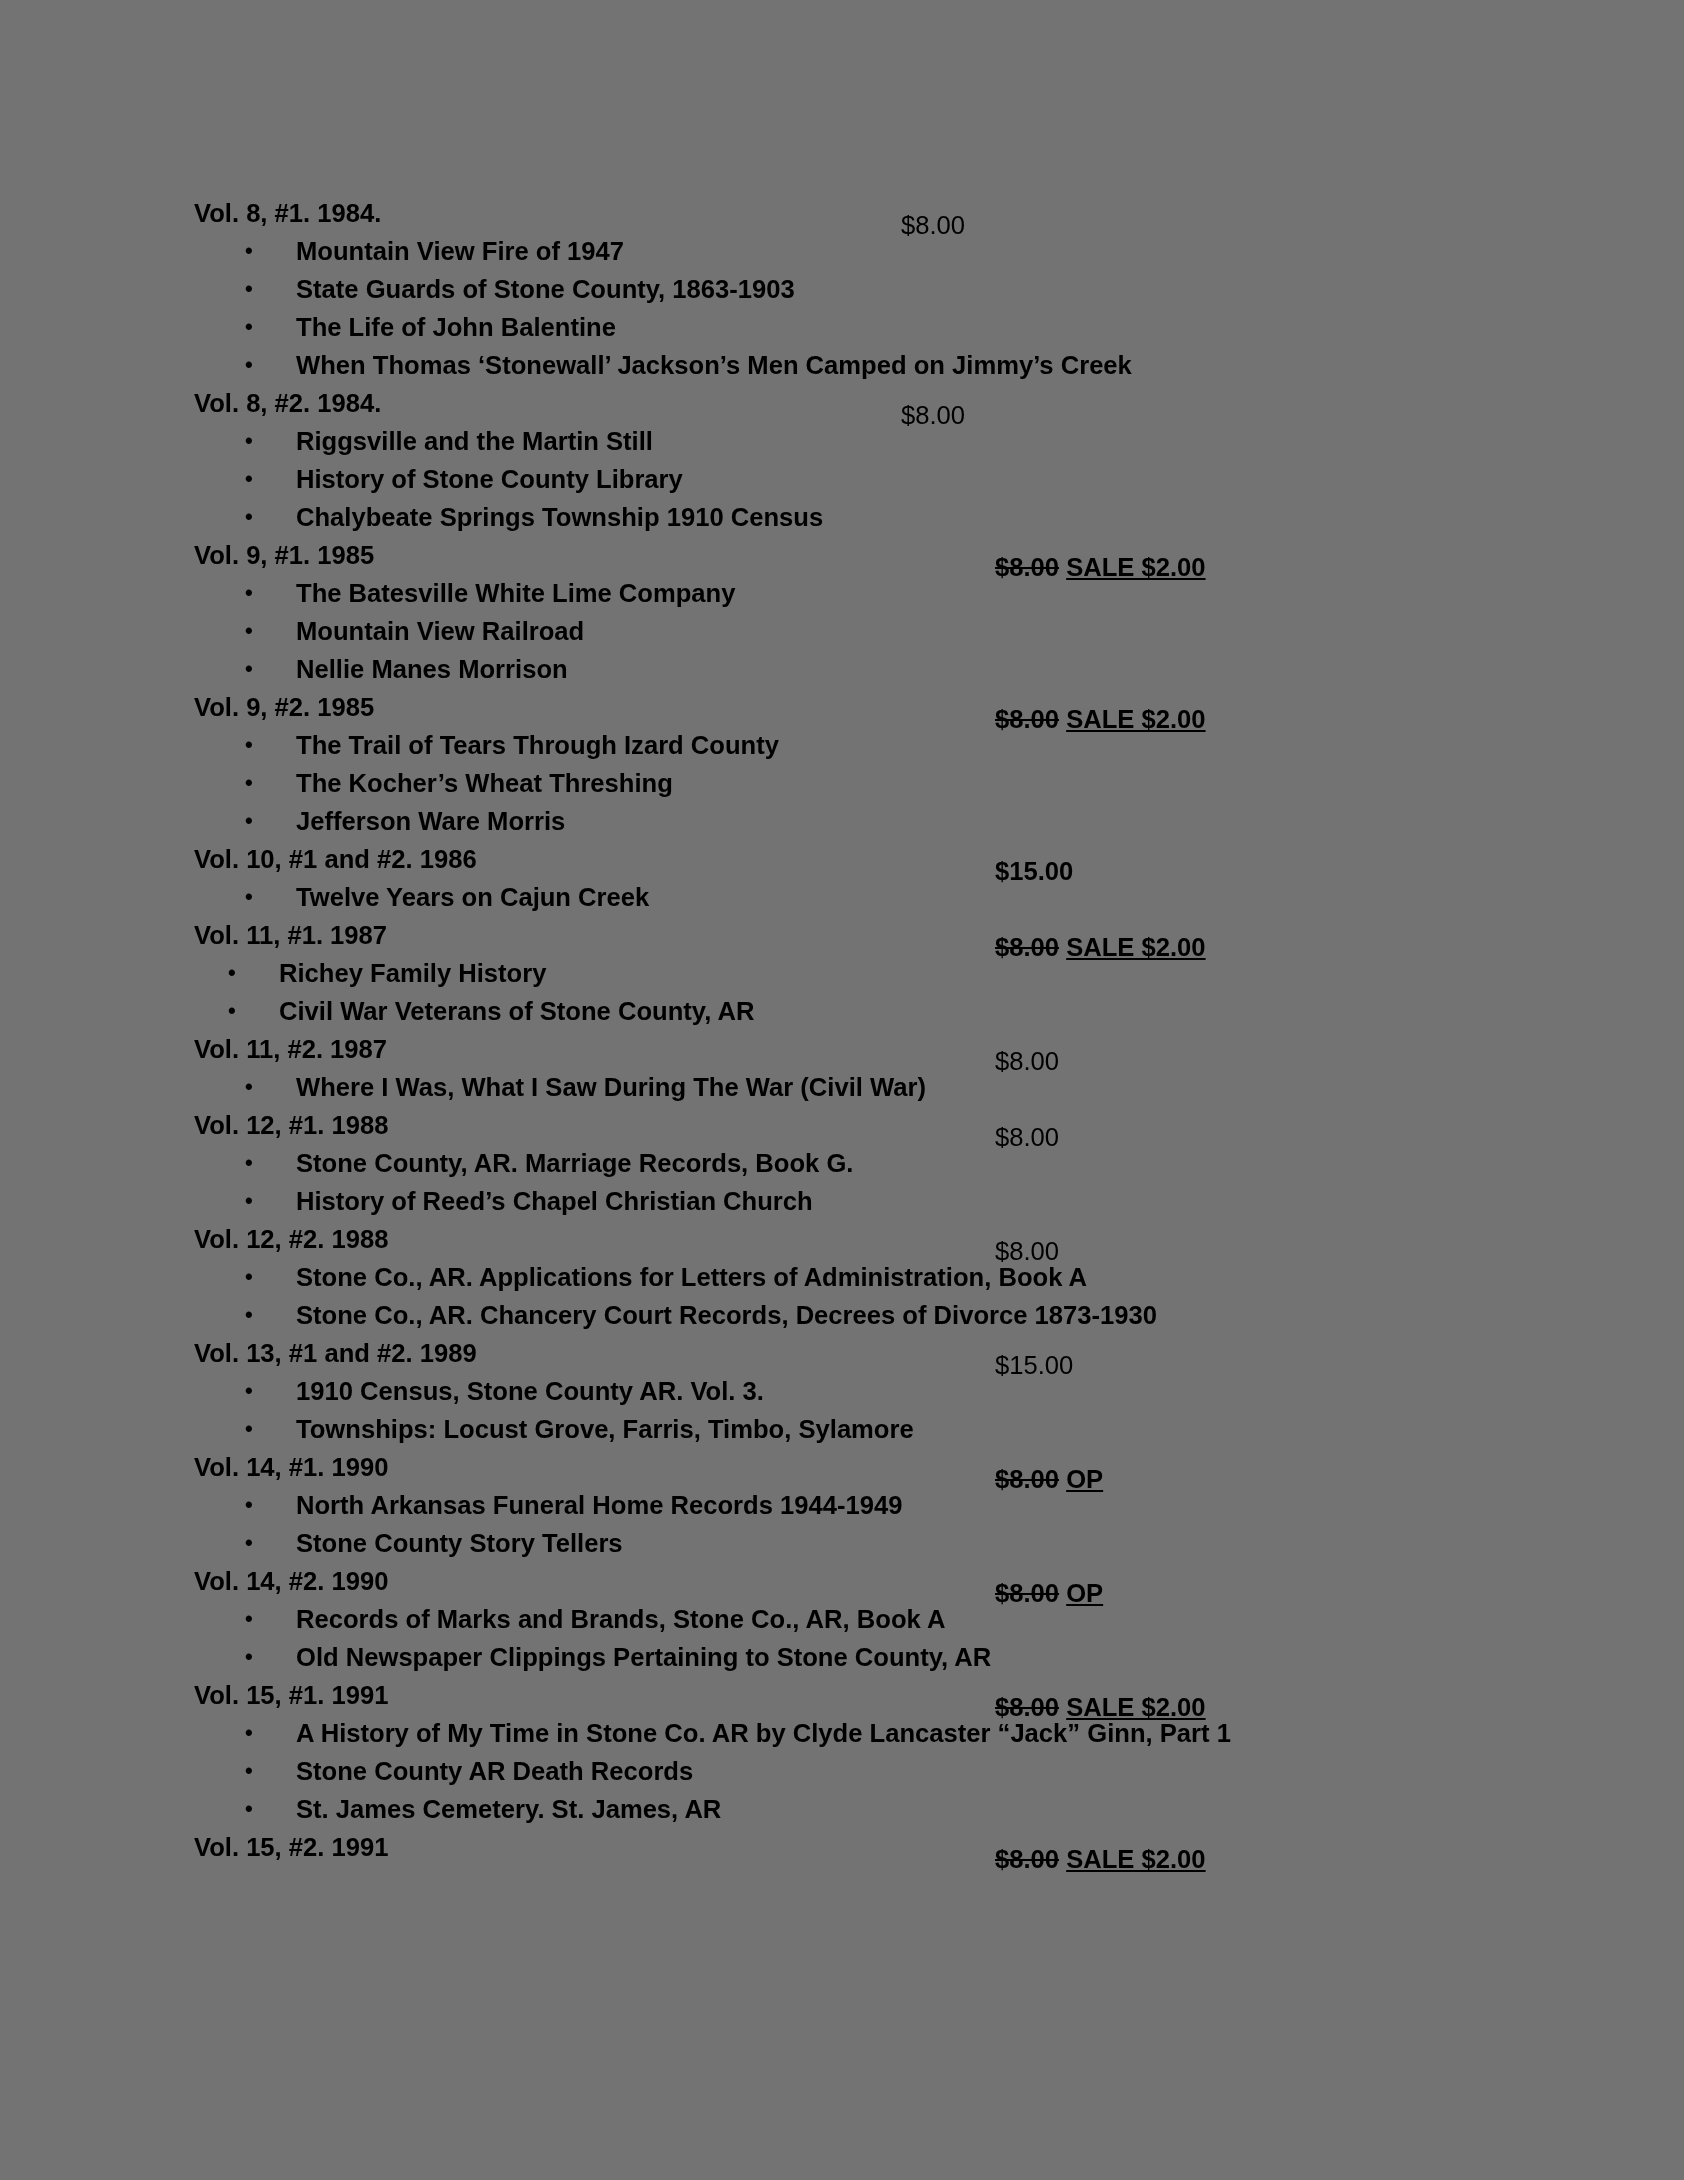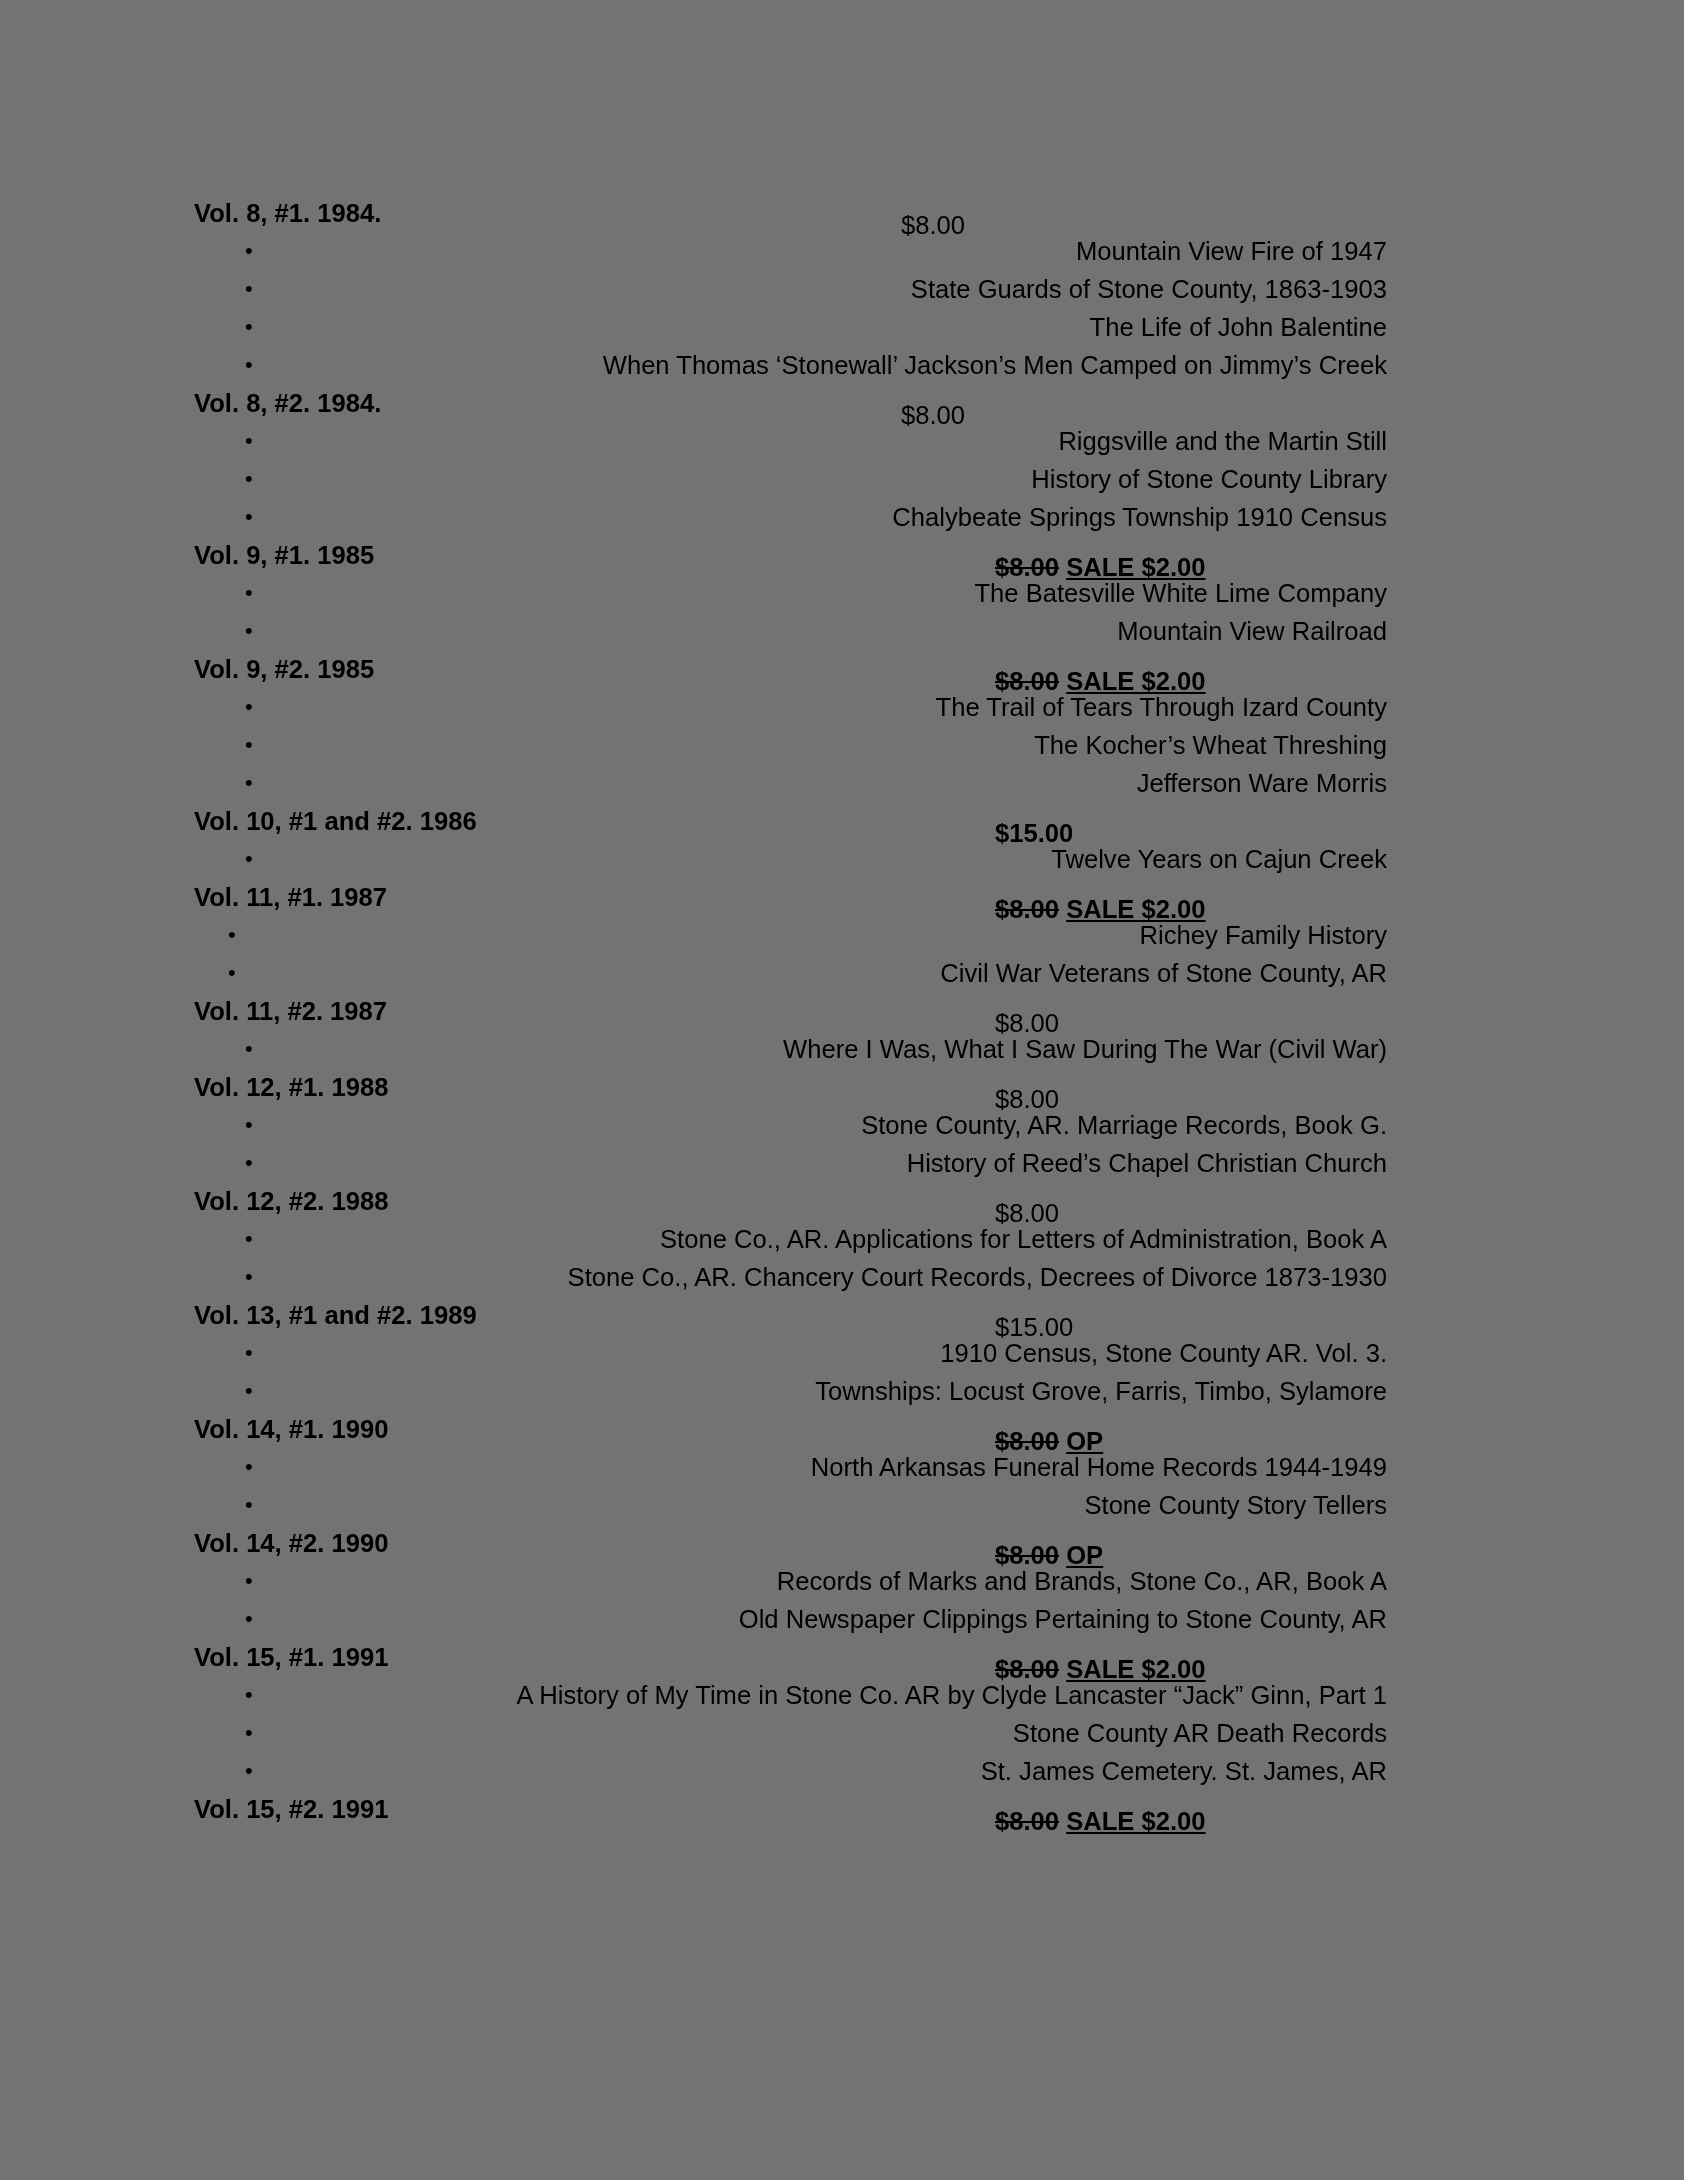--- a/index.html
+++ b/index.html
@@ -64,22 +64,21 @@
     margin: 0;
     padding: 0;
   }
   ul.items li {
     position: relative;
     font-size: 25.6px;
     line-height: 38px;
     height: 38px;
     padding-left: 102px;
     white-space: nowrap;
-    font-weight: normal;
-    text-align: right;
+    font-weight: bold;
   }
   ul.items li::before {
     content: "\2022";
     position: absolute;
     left: 51px;
     top: 0;
     font-size: 22px;
     line-height: 38px;
   }
   ul.items.indent-narrow li {
@@ -109,20 +108,21 @@
           <li>Riggsville and the Martin Still</li>
           <li>History of Stone County Library</li>
           <li>Chalybeate Springs Township 1910 Census</li>
         </ul>
       </div>
       <div class="entry">
         <div class="entry-head"><span class="entry-title">Vol. 9, #1.  1985</span><span class="entry-price" style="left: 801px;"><span class="strike">$8.00</span> <span class="price-note">SALE $2.00</span></span></div>
         <ul class="items">
           <li>The Batesville White Lime Company</li>
           <li>Mountain View Railroad</li>
+          <li>Nellie Manes Morrison</li>
         </ul>
       </div>
       <div class="entry">
         <div class="entry-head"><span class="entry-title">Vol. 9, #2.  1985</span><span class="entry-price" style="left: 801px;"><span class="strike">$8.00</span> <span class="price-note">SALE $2.00</span></span></div>
         <ul class="items">
           <li>The Trail of Tears Through Izard County</li>
           <li>The Kocher’s Wheat Threshing</li>
           <li>Jefferson Ware Morris</li>
         </ul>
       </div>

